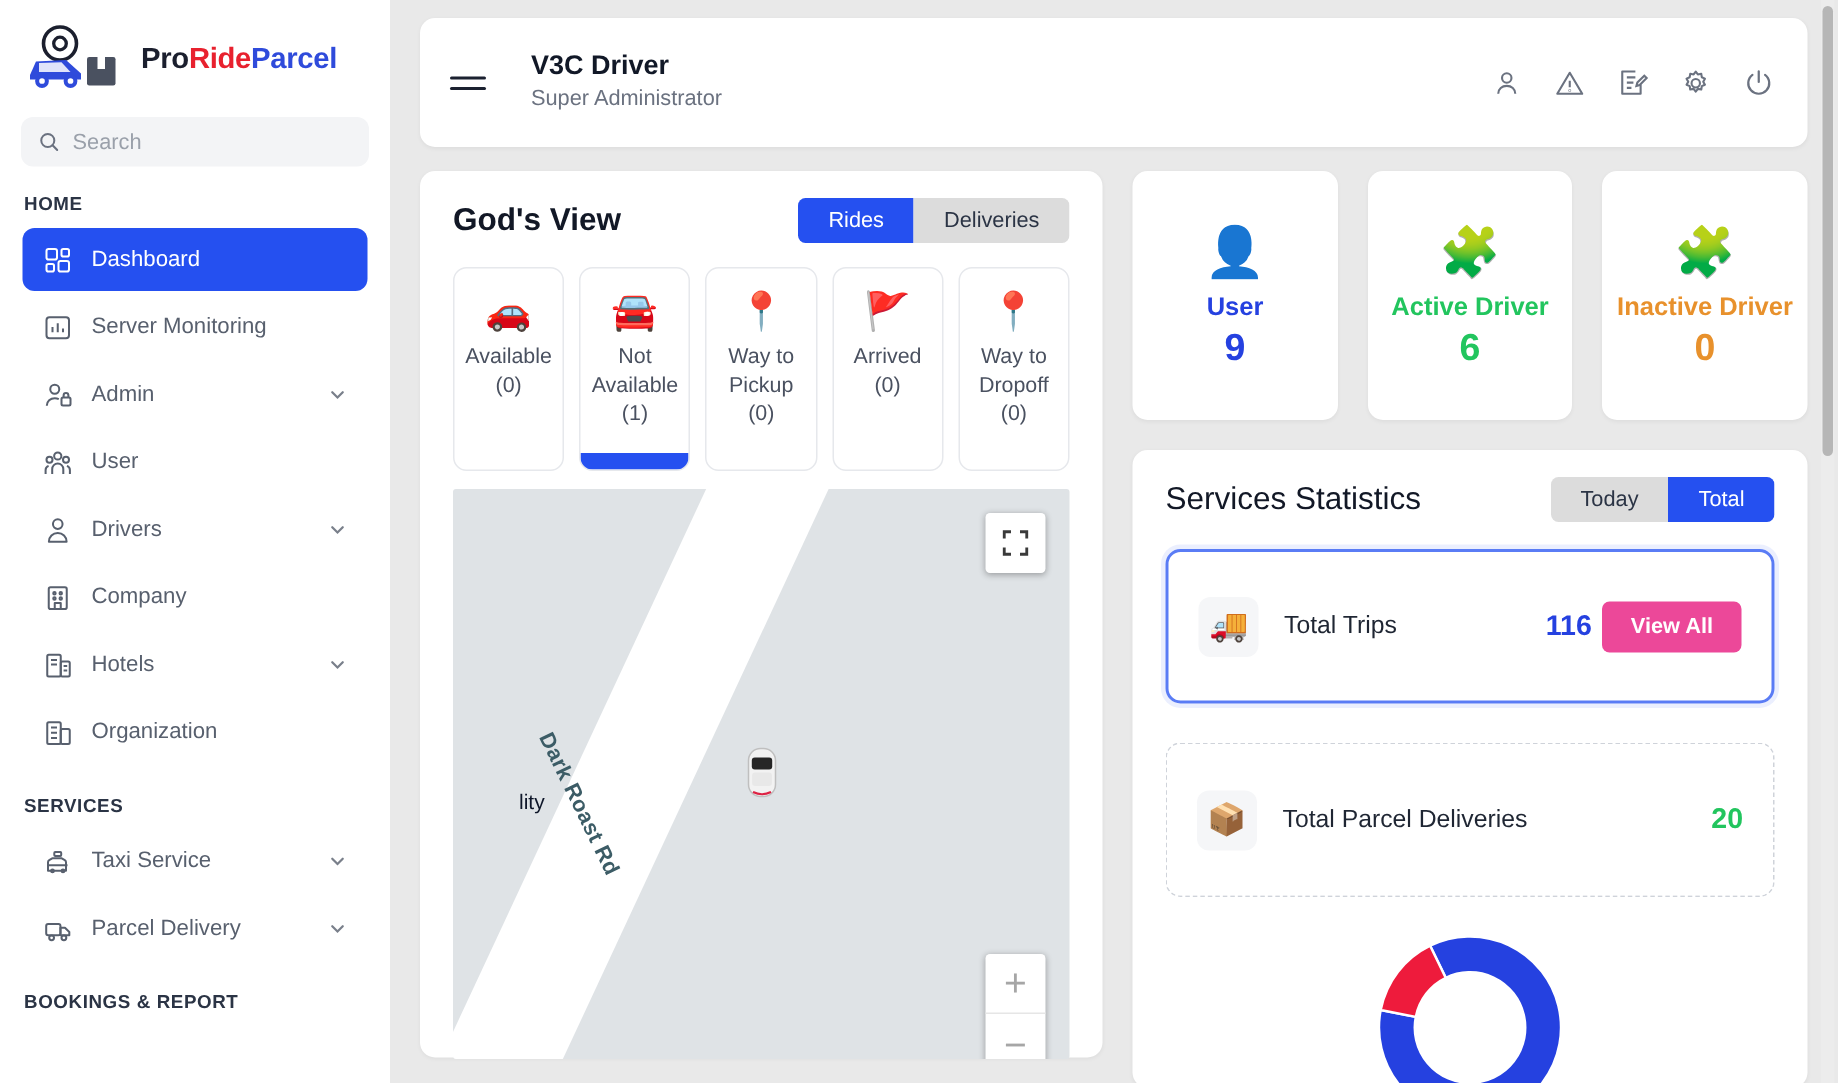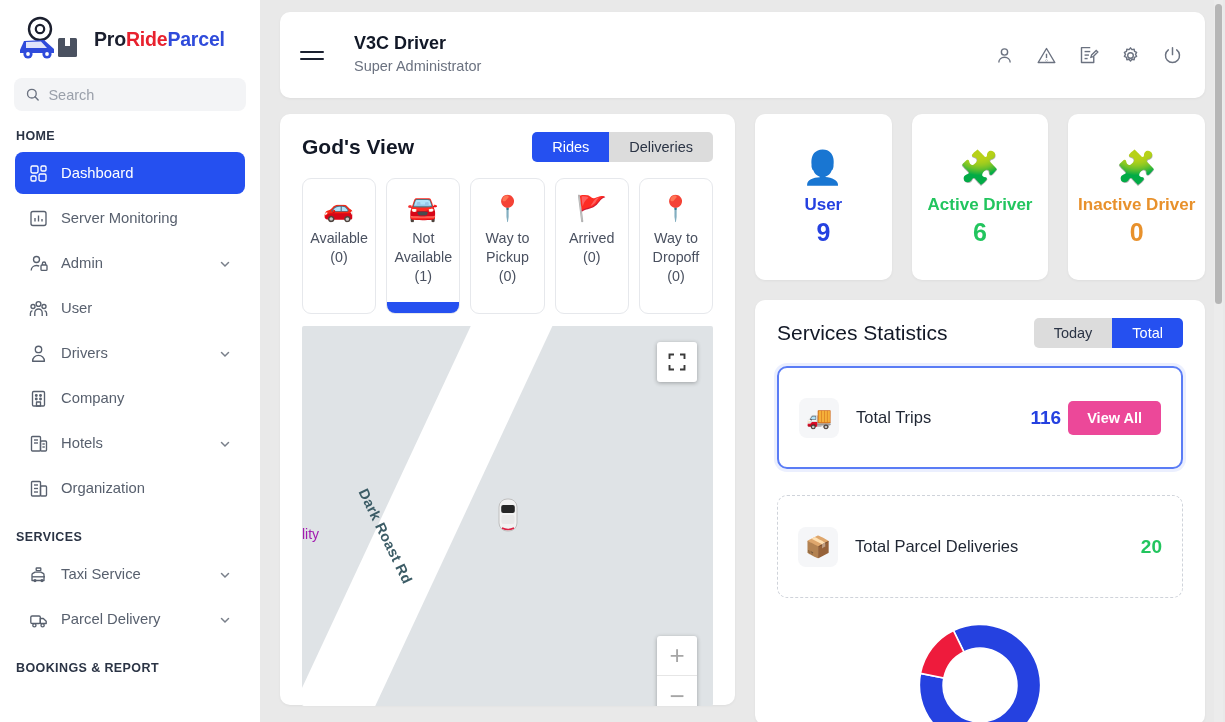--- a/index.html
+++ b/index.html
@@ -109,21 +109,21 @@
     position: absolute; width: 74px; height: 640px;
     background: #fff; left: 84px; top: -130px;
     transform: rotate(25deg); transform-origin: 50% 50%;
   }
   .road-label {
     position: absolute; left: 68px; top: 160px;
     transform: rotate(64deg); transform-origin: 0 0;
     color: #3c5c66; font-size: 14.5px; font-weight: bold;
     letter-spacing: .3px; white-space: nowrap;
   }
-  .edge-label { position: absolute; left: 0px; top: 200px; color: #a21caf; font-size: 14px; }
+  .edge-label { position: absolute; left: 0px; top: 200px; color: #0f172a; font-size: 14px; padding-left: 44px; }
   .carmark { position: absolute; left: 196px; top: 172px; width: 20px; height: 34px; }
   .map-btn {
     position: absolute; background: #fff; border-radius: 3px;
     box-shadow: 0 1px 4px rgba(0,0,0,.3); display: flex;
     align-items: center; justify-content: center; cursor: pointer;
   }
   .fs-btn { right: 16px; top: 16px; width: 40px; height: 40px; }
   .zoom-ctl {
     position: absolute; right: 16px; bottom: -10px; width: 40px;
     background: #fff; border-radius: 3px; box-shadow: 0 1px 4px rgba(0,0,0,.3);

